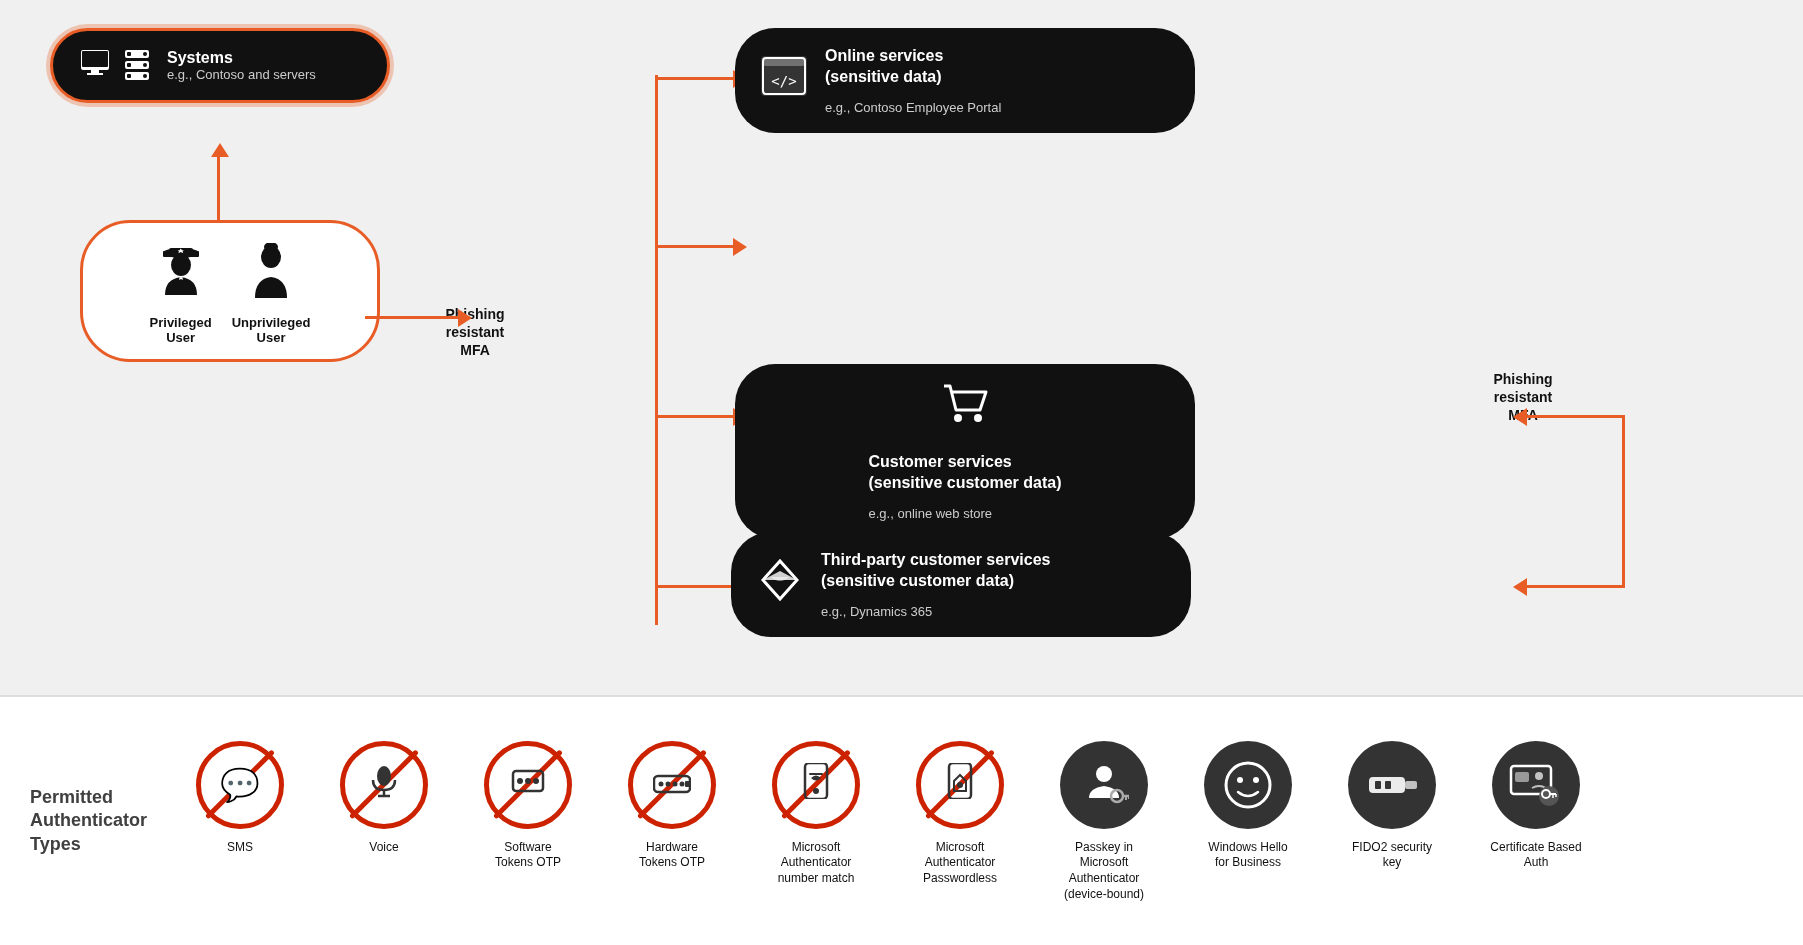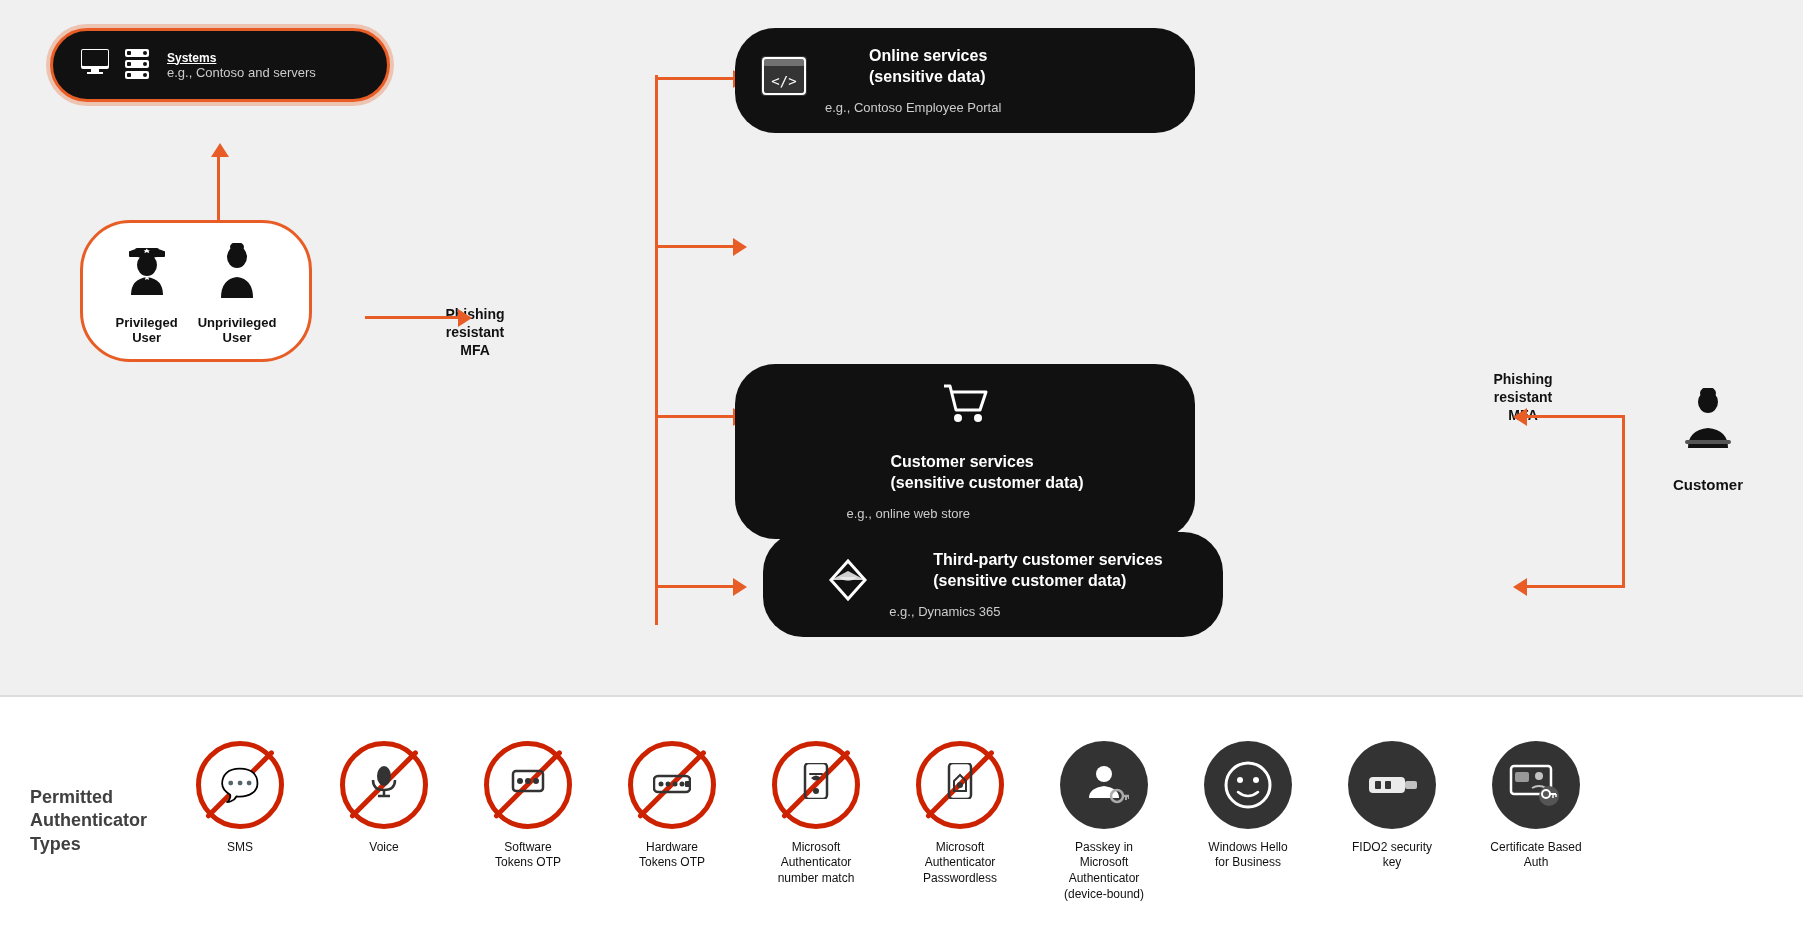--- a/index.html
+++ b/index.html
@@ -44,35 +44,34 @@
       gap: 16px;
     }
     .systems-icon {
       display: flex;
       gap: 6px;
       color: white;
       font-size: 28px;
     }
     .systems-text h3 {
       color: white;
-      font-size: 12px;
+      font-size: 16px;
       font-weight: 700;
-      text-decoration: underline;
     }
     .systems-text p {
       color: #ccc;
       font-size: 13px;
     }
 
     
     .users-box {
       position: absolute;
       top: 220px;
       left: 80px;
-      width: 232px;
+      width: 300px;
       border: 3px solid #e85d26;
       border-radius: 50px;
       background: white;
       padding: 20px 10px 14px;
       display: flex;
       flex-direction: column;
       align-items: center;
       gap: 8px;
     }
     .users-row {
@@ -194,31 +193,30 @@
       font-size: 32px;
       color: white;
       min-width: 50px;
       text-align: center;
     }
     .service-text h4 {
       color: white;
       font-size: 16px;
       font-weight: 700;
       line-height: 1.3;
-      margin-left: 44px;
     }
     .service-text p {
       color: #ccc;
       font-size: 13px;
       margin-top: 12px;
     }
     .service-1 { top: 28px; left: 735px; }
     .service-2 { top: 196px; left: 735px; }
     .service-3 { top: 364px; left: 735px; flex-direction: column; }
-    .service-4 { top: 532px; left: 763px; justify-content: center; }
+    .service-4 { top: 532px; left: 731px; }
 
     
     .customer-box {
       position: absolute;
       top: 388px;
       right: 60px;
       display: flex;
       flex-direction: column;
       align-items: center;
       gap: 6px;
@@ -478,36 +476,20 @@
           <path d="M6 23 L23 14 L40 23" fill="white" opacity="0.8"></path>
           <path d="M14 20 Q23 28 32 20" fill="white" opacity="0.5"></path>
         </svg>
       </div>
       <div class="service-text">
         <h4>Third-party customer services<br>(sensitive customer data)</h4>
         <p>e.g., Dynamics 365</p>
       </div>
     </div>
 
-    <div class="customer-box">
-      <div class="customer-icon">
-        
-        <svg width="70" height="70" viewBox="0 0 70 70" fill="#111">
-
-          <ellipse cx="35" cy="14" rx="10" ry="11" fill="#111"></ellipse>
-
-          <ellipse cx="35" cy="5" rx="8" ry="6" fill="#111"></ellipse>
-
-          <path d="M15 60 Q15 42 35 40 Q55 42 55 60 Z" fill="#111"></path>
-
-          <rect x="12" y="52" width="46" height="4" rx="2" fill="#555"></rect>
-        </svg>
-      </div>
-      <div class="customer-label">Customer</div>
-    </div>
 
     <div class="phishing-label-right">
       Phishing<br>resistant<br>MFA
     </div>
 
     <div class="vert-right"></div>
 
     <div style="position:absolute; top:415px; right:178px; height:3px; width:100px; background:#e85d26;">
       <div style="position:absolute; left:-12px; top:-7px; border-top:9px solid transparent; border-bottom:9px solid transparent; border-right:14px solid #e85d26;"></div>
     </div>

